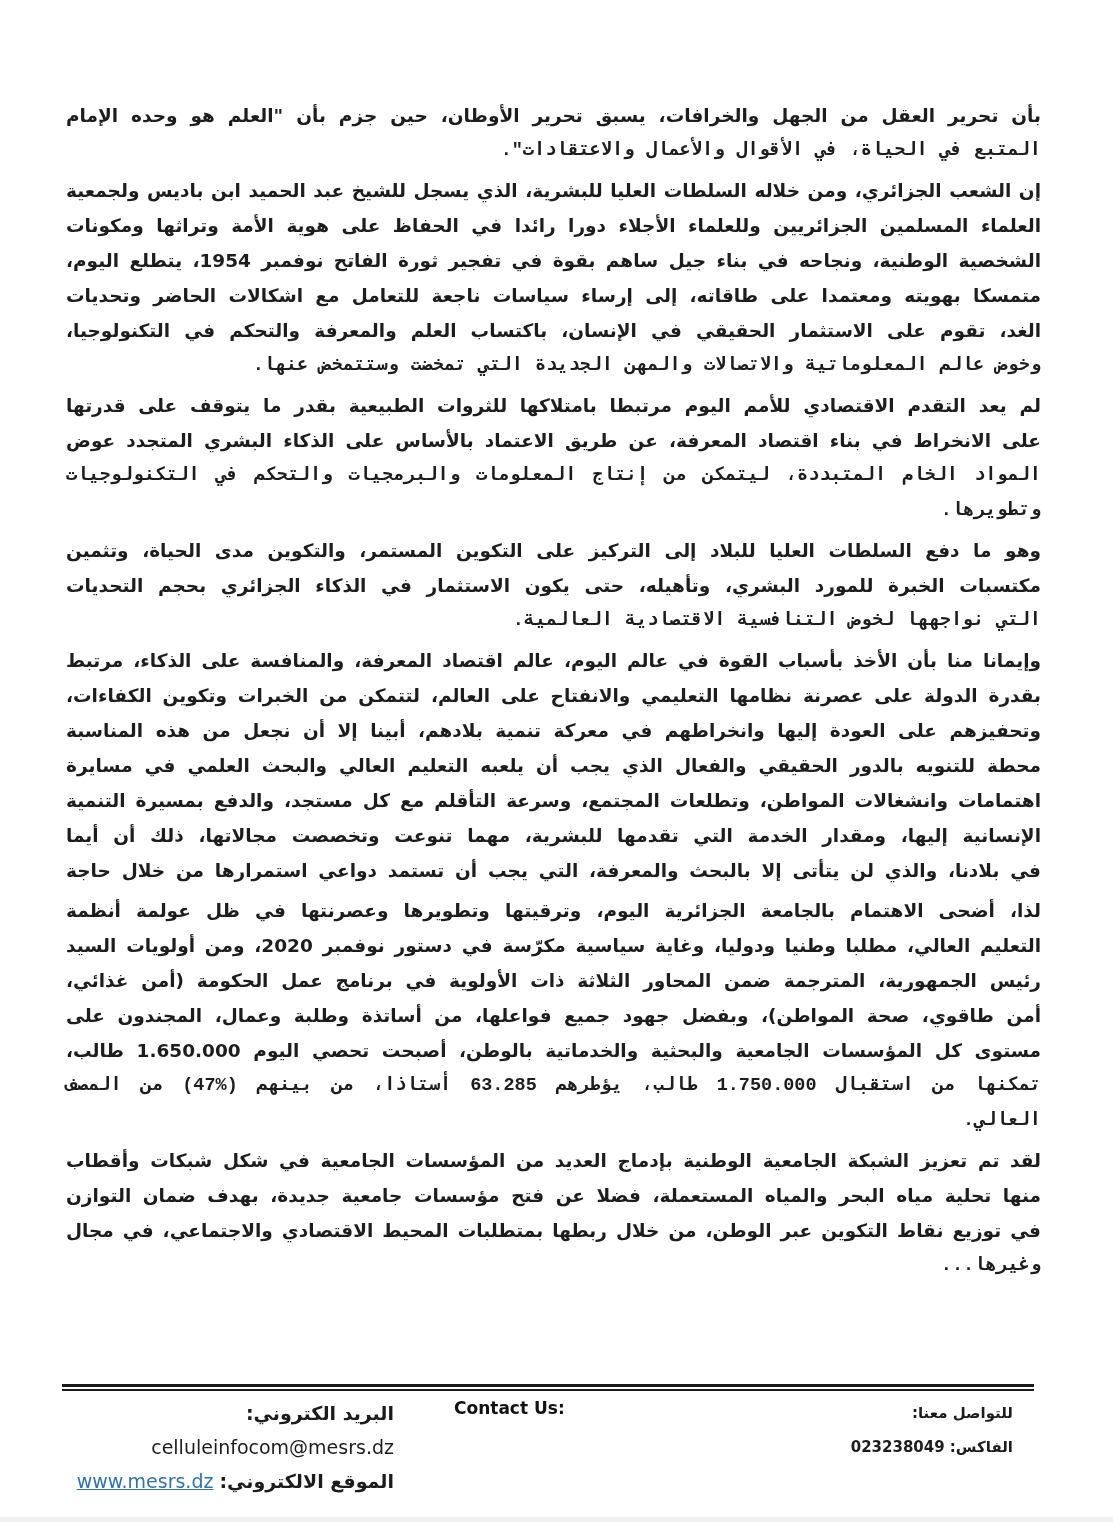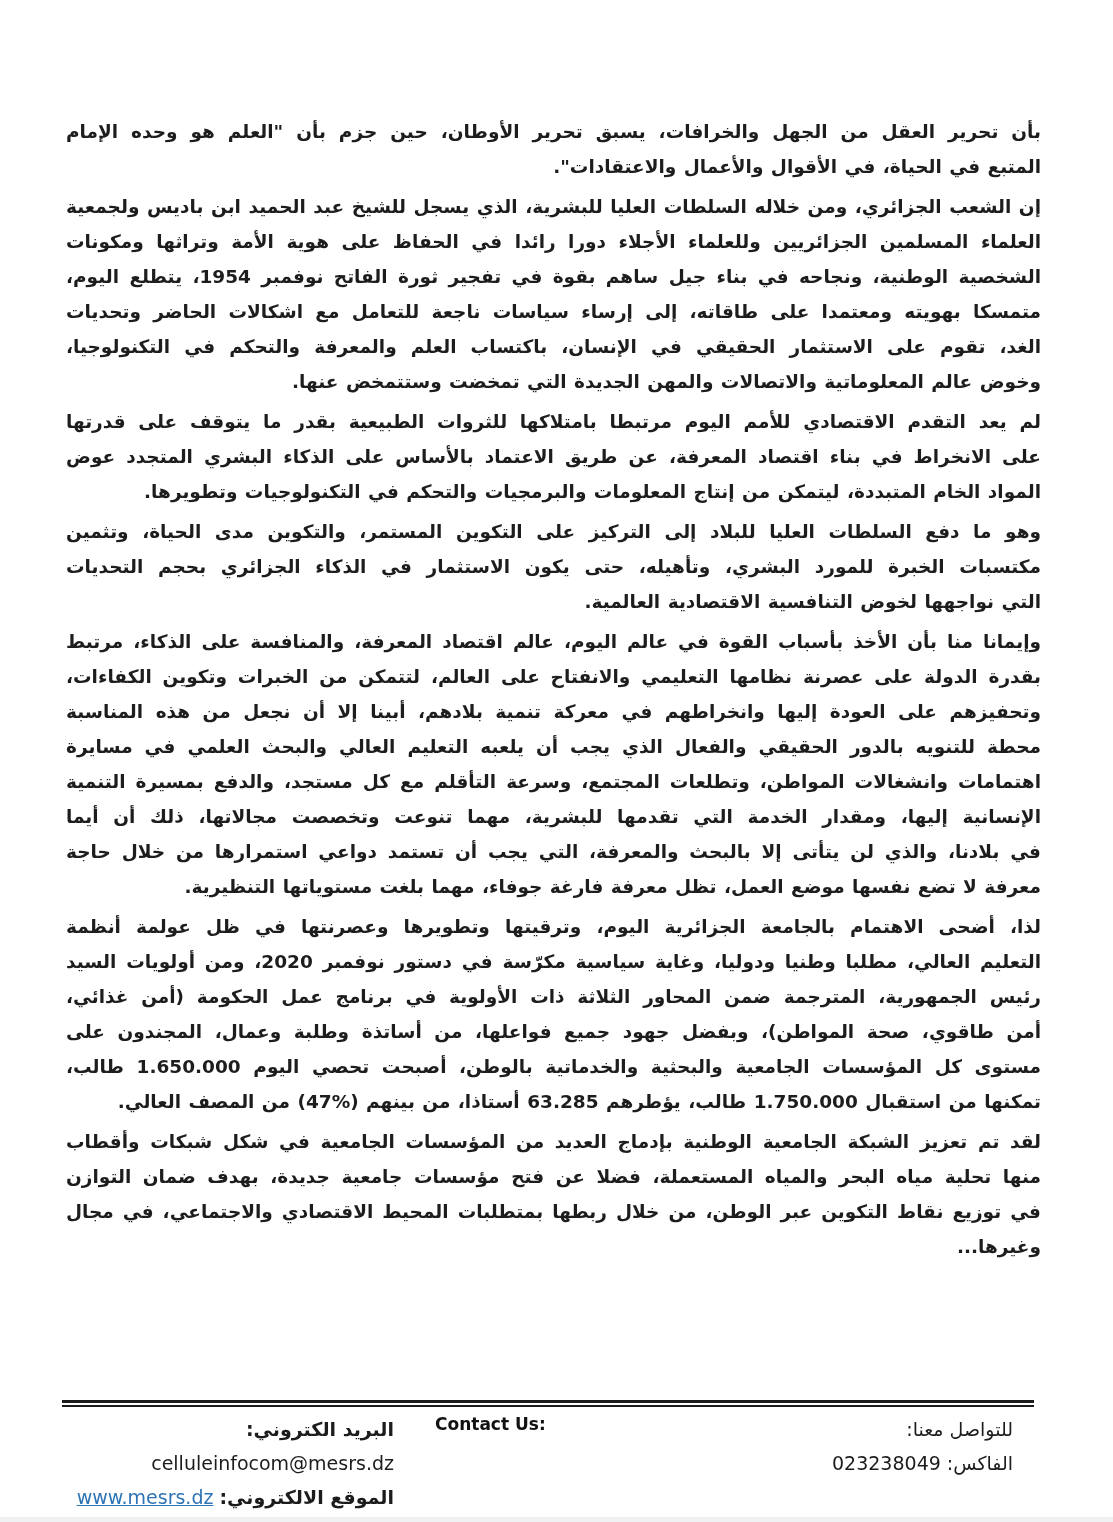--- a/index.html
+++ b/index.html
@@ -1,56 +1,56 @@
 <!DOCTYPE html>
 <html lang="ar"><head>
 <meta charset="utf-8">
 <style>
   html,body{margin:0;padding:0;}
   body{
     width:1113px;height:1522px;position:relative;overflow:hidden;
     background:#ffffff;
     font-family:"DejaVu Sans",sans-serif;
   }
-  .page{position:absolute;inset:0;background:#ffffff;margin-top:16px;}
+  .page{position:absolute;inset:0;background:#ffffff;}
   
   .doc-body{
     position:absolute;top:98px;right:72px;left:66px;
     direction:rtl;
     color:#1d1d1d;
   }
   .para{margin:0 0 5px 0;}
   .tline{
     font-size:18.5px;font-weight:bold;line-height:35px;
     text-align:justify;text-align-last:justify;
     word-spacing:1px;
     white-space:normal;
   }
-  .tline.lastline{text-align-last:right;}
+  .tline.lastline{text-align-last:right;font-family:Liberation Mono, monospace;}
   
   .footer-rule{
     position:absolute;top:1384px;left:62px;width:972px;height:2px;
     border-top:3px solid #1b1b1b;border-bottom:2px solid #1b1b1b;
   }
   .footer-left{
     position:absolute;top:1396px;left:62px;width:332px;
     direction:rtl;color:#1c1c1c;font-size:19px;line-height:34px;
   }
   .footer-left .lbl{font-weight:bold;}
   .footer-left .email{font-weight:normal;}
   .website-row a{
     color:#2e74b5;text-decoration:underline;font-weight:normal;
   }
   .footer-center{
-    position:absolute;top:1398px;left:435px;
+    position:absolute;top:1398px;left:454px;
     color:#111;font-size:17px;font-weight:bold;
   }
   .footer-right{
     position:absolute;top:1396px;right:100px;width:260px;
-    direction:rtl;color:#1c1c1c;font-size:19px;font-weight:normal;line-height:34px;
+    direction:rtl;color:#1c1c1c;font-size:15px;font-weight:bold;line-height:34px;
     text-align:right;
   }
   .bottom-strip{
     position:absolute;left:0;bottom:0;width:100%;height:5px;background:#eef0f2;
   }
 </style>
 </head>
 <body>
 
 <div class="page">
@@ -79,21 +79,20 @@
         <div class="tline lastline">التي نواجهها لخوض التنافسية الاقتصادية العالمية.</div>
       </div>
       <div class="para">
         <div class="tline">وإيمانا منا بأن الأخذ بأسباب القوة في عالم اليوم، عالم اقتصاد المعرفة، والمنافسة على الذكاء، مرتبط</div>
         <div class="tline">بقدرة الدولة على عصرنة نظامها التعليمي والانفتاح على العالم، لتتمكن من الخبرات وتكوين الكفاءات،</div>
         <div class="tline">وتحفيزهم على العودة إليها وانخراطهم في معركة تنمية بلادهم، أبينا إلا أن نجعل من هذه المناسبة</div>
         <div class="tline">محطة للتنويه بالدور الحقيقي والفعال الذي يجب أن يلعبه التعليم العالي والبحث العلمي في مسايرة</div>
         <div class="tline">اهتمامات وانشغالات المواطن، وتطلعات المجتمع، وسرعة التأقلم مع كل مستجد، والدفع بمسيرة التنمية</div>
         <div class="tline">الإنسانية إليها، ومقدار الخدمة التي تقدمها للبشرية، مهما تنوعت وتخصصت مجالاتها، ذلك أن أيما</div>
         <div class="tline">في بلادنا، والذي لن يتأتى إلا بالبحث والمعرفة، التي يجب أن تستمد دواعي استمرارها من خلال حاجة</div>
-        <div class="tline lastline">معرفة لا تضع نفسها موضع العمل، تظل معرفة فارغة جوفاء، مهما بلغت مستوياتها التنظيرية.</div>
       </div>
       <div class="para">
         <div class="tline">لذا، أضحى الاهتمام بالجامعة الجزائرية اليوم، وترقيتها وتطويرها وعصرنتها في ظل عولمة أنظمة</div>
         <div class="tline">التعليم العالي، مطلبا وطنيا ودوليا، وغاية سياسية مكرّسة في دستور نوفمبر 2020، ومن أولويات السيد</div>
         <div class="tline">رئيس الجمهورية، المترجمة ضمن المحاور الثلاثة ذات الأولوية في برنامج عمل الحكومة (أمن غذائي،</div>
         <div class="tline">أمن طاقوي، صحة المواطن)، وبفضل جهود جميع فواعلها، من أساتذة وطلبة وعمال، المجندون على</div>
         <div class="tline">مستوى كل المؤسسات الجامعية والبحثية والخدماتية بالوطن، أصبحت تحصي اليوم 1.650.000 طالب،</div>
         <div class="tline lastline">تمكنها من استقبال 1.750.000 طالب، يؤطرهم 63.285 أستاذا، من بينهم (%47) من المصف العالي.</div>
       </div>
       <div class="para">

